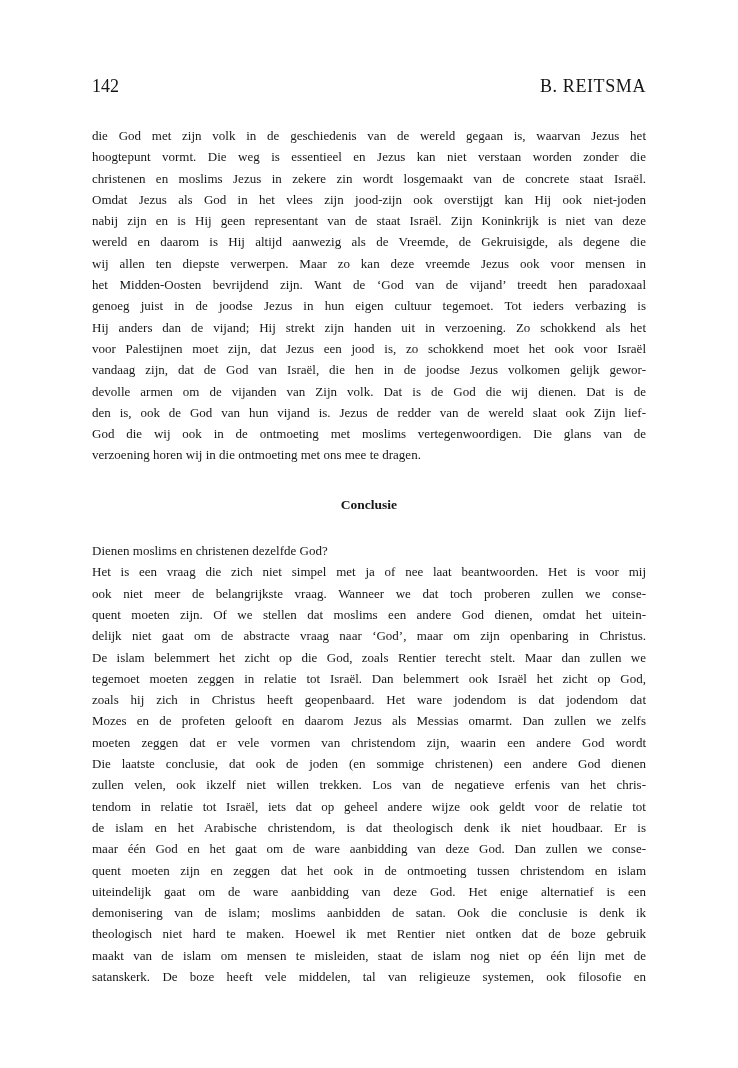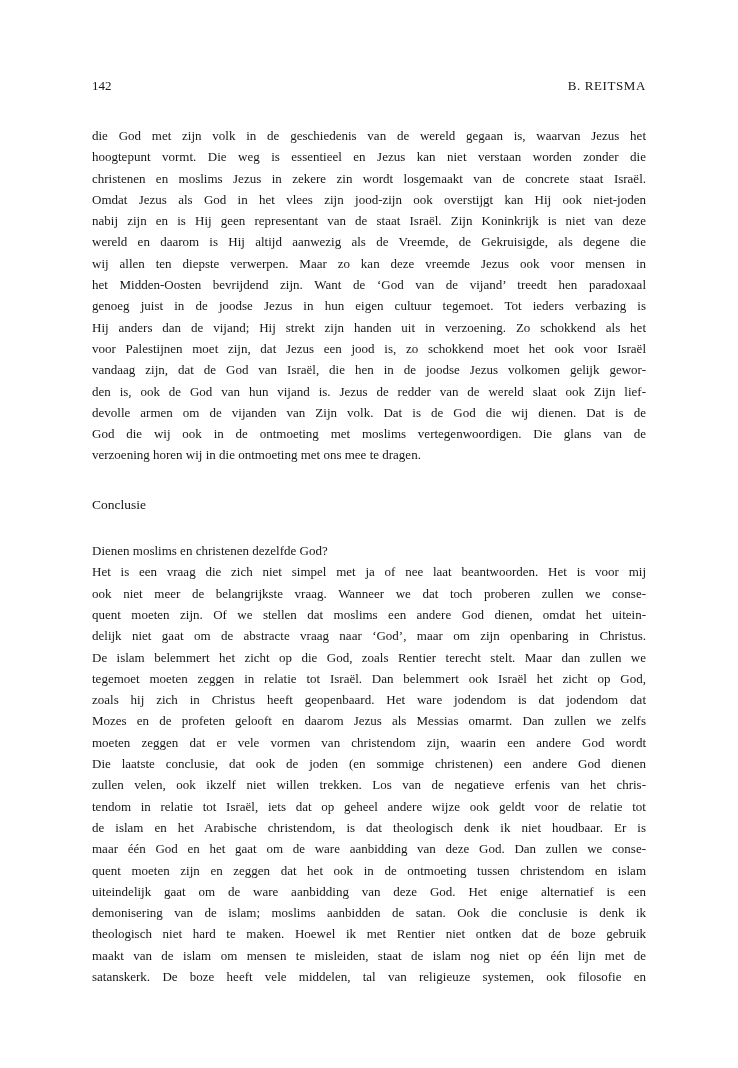--- a/index.html
+++ b/index.html
@@ -14,21 +14,21 @@
     width: 738px;
     height: 1068px;
     background: #ffffff;
     color: #161616;
     padding: 78px 92px 40px 92px;
   }
   .running-header {
     display: flex;
     justify-content: space-between;
     align-items: center;
-    font-size: 13px;
+    font-size: 18px;
     line-height: 16px;
     margin-bottom: 31px;
   }
   .running-title {
     letter-spacing: 0.6px;
   }
   .body-text {
     font-size: 13px;
     line-height: 21.3px;
     margin-top: 12px;
@@ -38,23 +38,24 @@
     text-align-last: justify;
   }
   .line.last {
     text-align-last: left;
   }
   .single-line {
     text-align: left;
   }
   .section-heading {
     font-size: 13.5px;
-    font-weight: 400;
+    font-weight: 700;
     line-height: 21.3px;
     margin: 28px 0 25px 0;
+    text-align: center;
   }
 </style>
 </head>
 <body>
 
 <div class="page">
 
   <div class="running-header">
     <span class="page-number">142</span>
     <span class="running-title">B. REITSMA</span>
@@ -68,22 +69,22 @@
         <div class="line">christenen en moslims Jezus in zekere zin wordt losgemaakt van de concrete staat Israël.</div>
         <div class="line">Omdat Jezus als God in het vlees zijn jood-zijn ook overstijgt kan Hij ook niet-joden</div>
         <div class="line">nabij zijn en is Hij geen representant van de staat Israël. Zijn Koninkrijk is niet van deze</div>
         <div class="line">wereld en daarom is Hij altijd aanwezig als de Vreemde, de Gekruisigde, als degene die</div>
         <div class="line">wij allen ten diepste verwerpen. Maar zo kan deze vreemde Jezus ook voor mensen in</div>
         <div class="line">het Midden-Oosten bevrijdend zijn. Want de ‘God van de vijand’ treedt hen paradoxaal</div>
         <div class="line">genoeg juist in de joodse Jezus in hun eigen cultuur tegemoet. Tot ieders verbazing is</div>
         <div class="line">Hij anders dan de vijand; Hij strekt zijn handen uit in verzoening. Zo schokkend als het</div>
         <div class="line">voor Palestijnen moet zijn, dat Jezus een jood is, zo schokkend moet het ook voor Israël</div>
         <div class="line">vandaag zijn, dat de God van Israël, die hen in de joodse Jezus volkomen gelijk gewor-</div>
+        <div class="line">devolle armen om de vijanden van Zijn volk. Dat is de God die wij dienen. Dat is de</div>
         <div class="line">den is, ook de God van hun vijand is. Jezus de redder van de wereld slaat ook Zijn lief-</div>
-        <div class="line">devolle armen om de vijanden van Zijn volk. Dat is de God die wij dienen. Dat is de</div>
         <div class="line">God die wij ook in de ontmoeting met moslims vertegenwoordigen. Die glans van de</div>
         <div class="line last">verzoening horen wij in die ontmoeting met ons mee te dragen.</div>
       </div>
 
     <h2 class="section-heading">Conclusie</h2>
 
     <div class="single-line">Dienen moslims en christenen dezelfde God?</div>
 
     <div class="paragraph">
         <div class="line">Het is een vraag die zich niet simpel met ja of nee laat beantwoorden. Het is voor mij</div>

